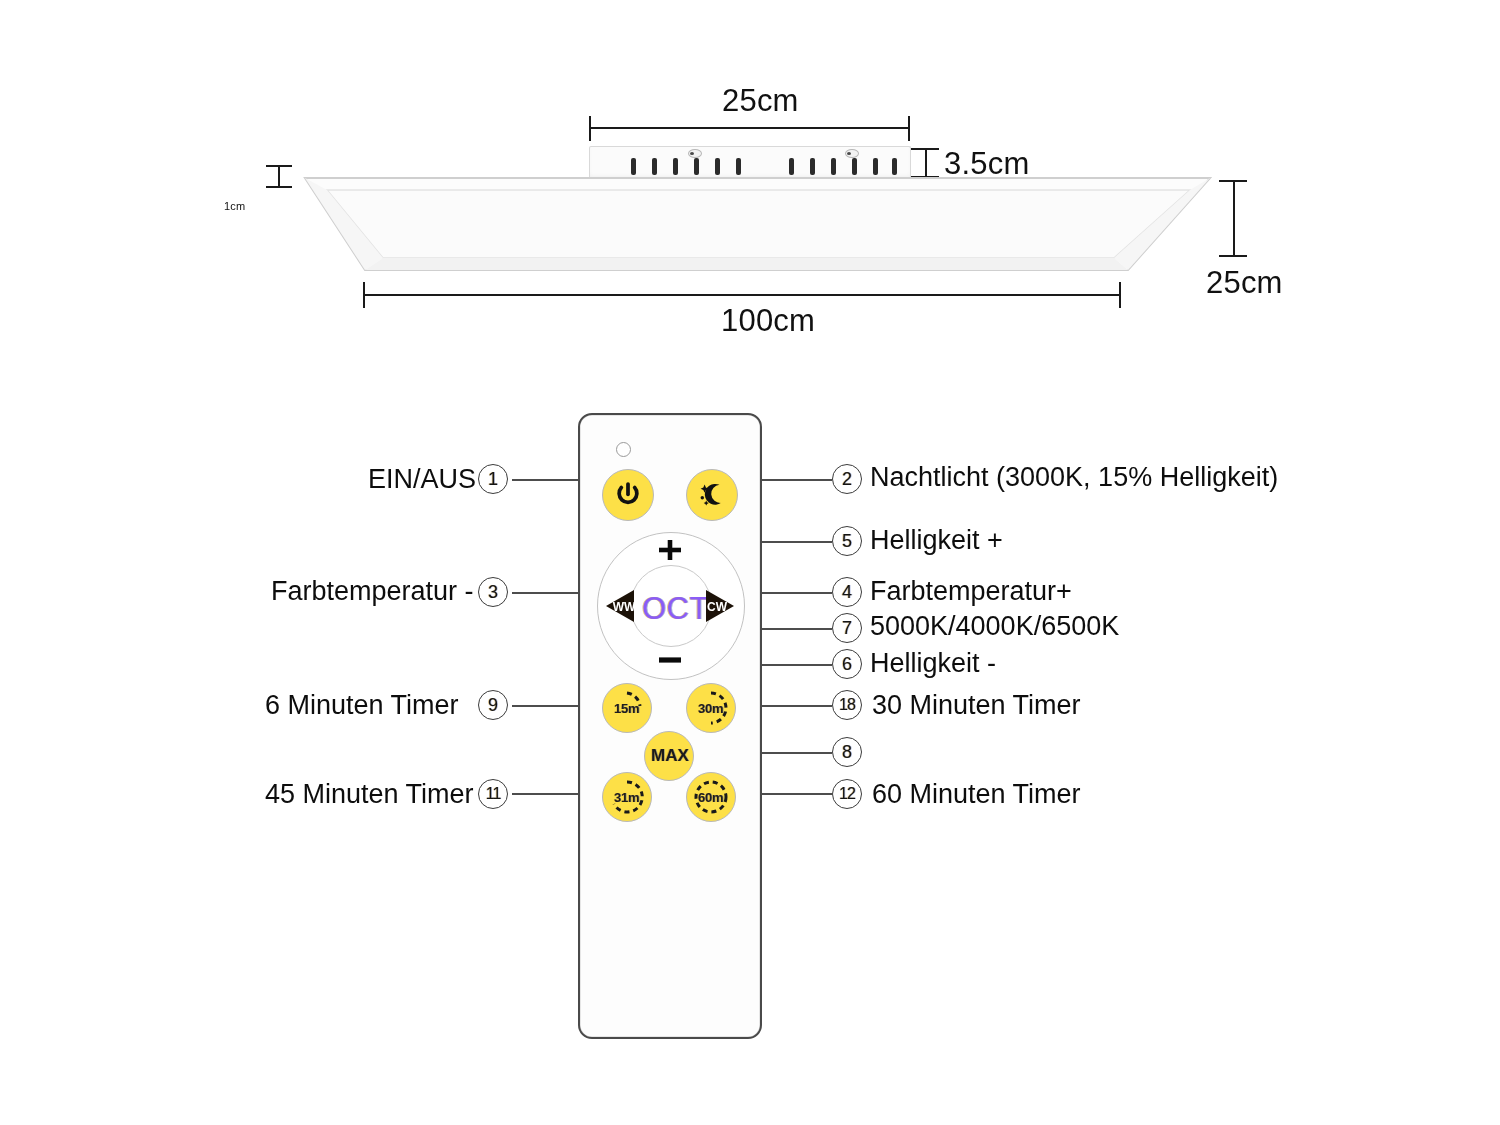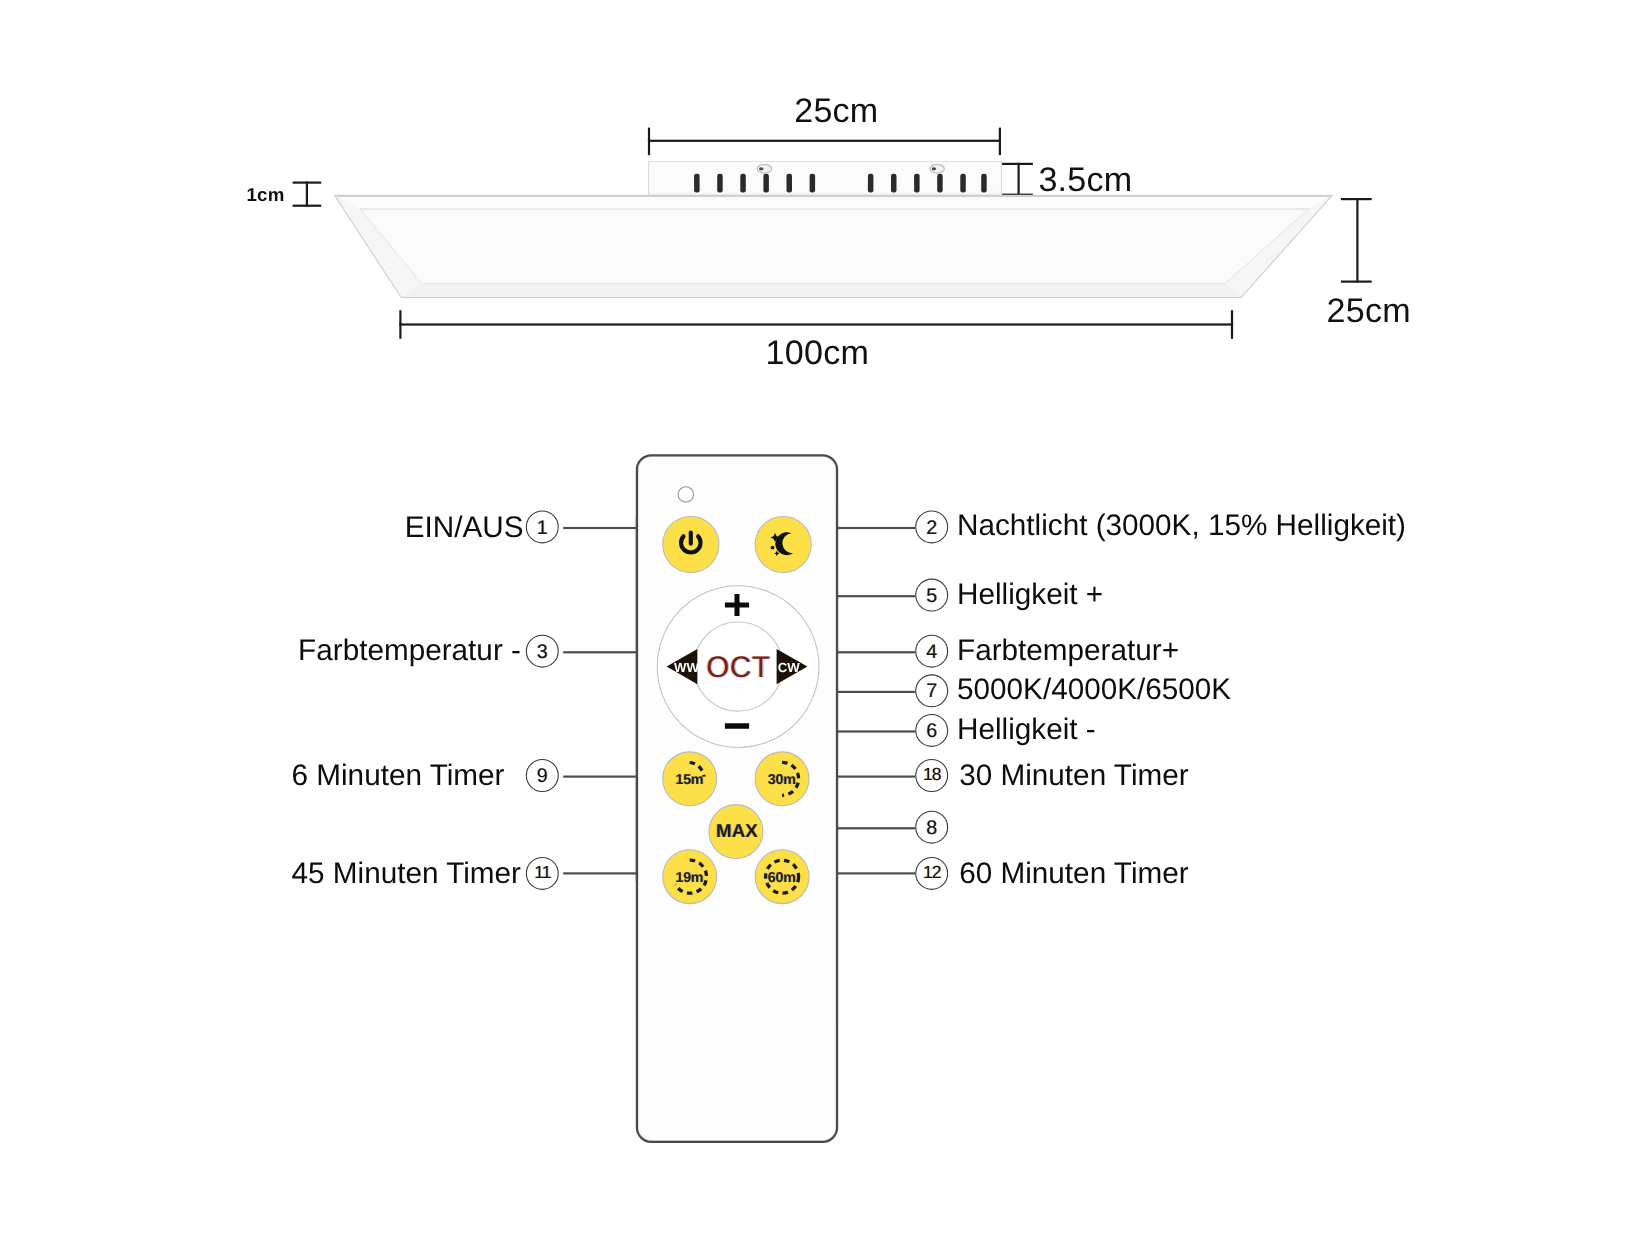--- a/index.html
+++ b/index.html
@@ -21,22 +21,23 @@
   .abs { position: absolute; }
 
   
   .dim-label {
     font-size: 31px;
     letter-spacing: 0.2px;
     color: #111;
     white-space: nowrap;
   }
   .dim-label.small {
-    font-size: 17px;
-    font-weight: 700;
+    font-size: 11px;
+    font-weight: 400;
+    margin-top: 32px;
   }
   .callout-text {
     font-size: 27px;
     color: #0d0d0d;
     white-space: nowrap;
     line-height: 1;
   }
 
   
   .hline { background: #1a1a1a; height: 2px; }
@@ -103,24 +104,24 @@
     background: #fff;
   }
   .dial-inner {
     position: absolute;
     border-radius: 50%;
     border: 1.5px solid #c9c9c9;
     background: #fff;
   }
   .oct-text {
     position: absolute;
-    font-size: 27px;
+    font-size: 31px;
     font-weight: 400;
     letter-spacing: 0.5px;
-    color: #7f1d1d;
+    color: #8b5cf6;
     text-shadow: -1px 0 0 rgba(210,150,40,0.55), 1px 0 0 rgba(60,90,180,0.45);
   }
   .timer-label {
     position: absolute;
     font-size: 13px;
     font-weight: 700;
     color: #1e1e1e;
     text-shadow: -0.6px 0 0 rgba(205,150,45,0.6), 0.6px 0 0 rgba(60,90,175,0.45);
     letter-spacing: -0.2px;
   }
@@ -211,21 +212,21 @@
     </svg>
 
     <div class="tick-h abs" style="left:1219px;top:180px;width:28px;"></div>
     <div class="tick-h abs" style="left:1219px;top:255px;width:28px;"></div>
     <div class="vline abs" style="left:1233px;top:180px;height:77px;"></div>
     <div class="dim-label abs" style="left:1206px;top:265px;">25cm</div>
 
     <div class="tick-v abs" style="left:363px;top:282px;height:26px;"></div>
     <div class="tick-v abs" style="left:1119px;top:282px;height:26px;"></div>
     <div class="hline abs" style="left:363px;top:294px;width:758px;"></div>
-    <div class="dim-label abs" style="left:696px;top:303px;">100cm</div>
+    <div class="dim-label abs" style="left:721px;top:303px;">100cm</div>
   </div>
 
   <div class="abs" style="left:0;top:0;width:1500px;height:1125px;">
 
     <div class="lead-v" style="left:578px;top:470px;height:332px;"></div>
 
     <div class="lead-v" style="left:756px;top:470px;height:332px;"></div>
 
     <div class="lead-h" style="left:512px;top:479px;width:92px;"></div>
     <div class="lead-h" style="left:512px;top:592px;width:92px;"></div>
@@ -313,21 +314,21 @@
     </div>
 
     <div class="btn-circle" style="left:64px;top:316px;width:48px;height:48px;">
       <span class="max-label" style="left:6px;top:14px;">MAX</span>
     </div>
 
     <div class="btn-circle" style="left:22px;top:357px;width:48px;height:48px;">
       <svg width="48" height="48" viewBox="0 0 48 48" class="abs" style="left:0;top:0;">
         <path d="M24 9 A15 15 0 1 1 11 31" stroke="#1a1a1a" stroke-width="3" fill="none" stroke-dasharray="5 4" stroke-linecap="butt"></path>
       </svg>
-      <span class="timer-label" style="left:11px;top:17px;">19m</span>
+      <span class="timer-label" style="left:11px;top:17px;">31m</span>
     </div>
 
     <div class="btn-circle" style="left:106px;top:357px;width:48px;height:48px;">
       <svg width="48" height="48" viewBox="0 0 48 48" class="abs" style="left:0;top:0;">
         <circle cx="24" cy="24" r="15" stroke="#1a1a1a" stroke-width="3" fill="none" stroke-dasharray="5 4"></circle>
       </svg>
       <span class="timer-label" style="left:11px;top:17px;">60m</span>
     </div>
   </div>
 

